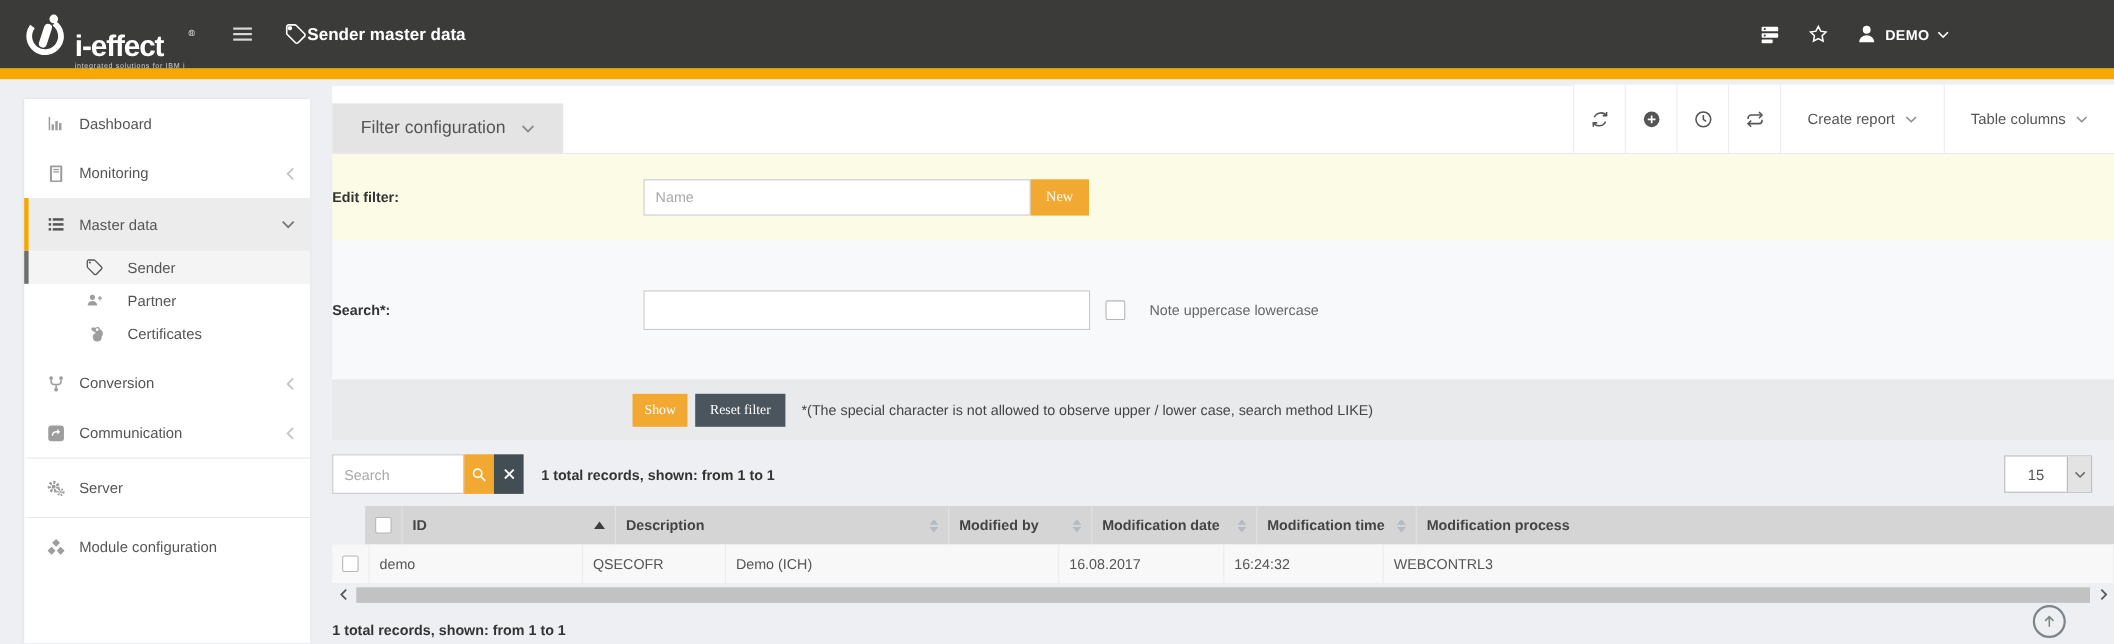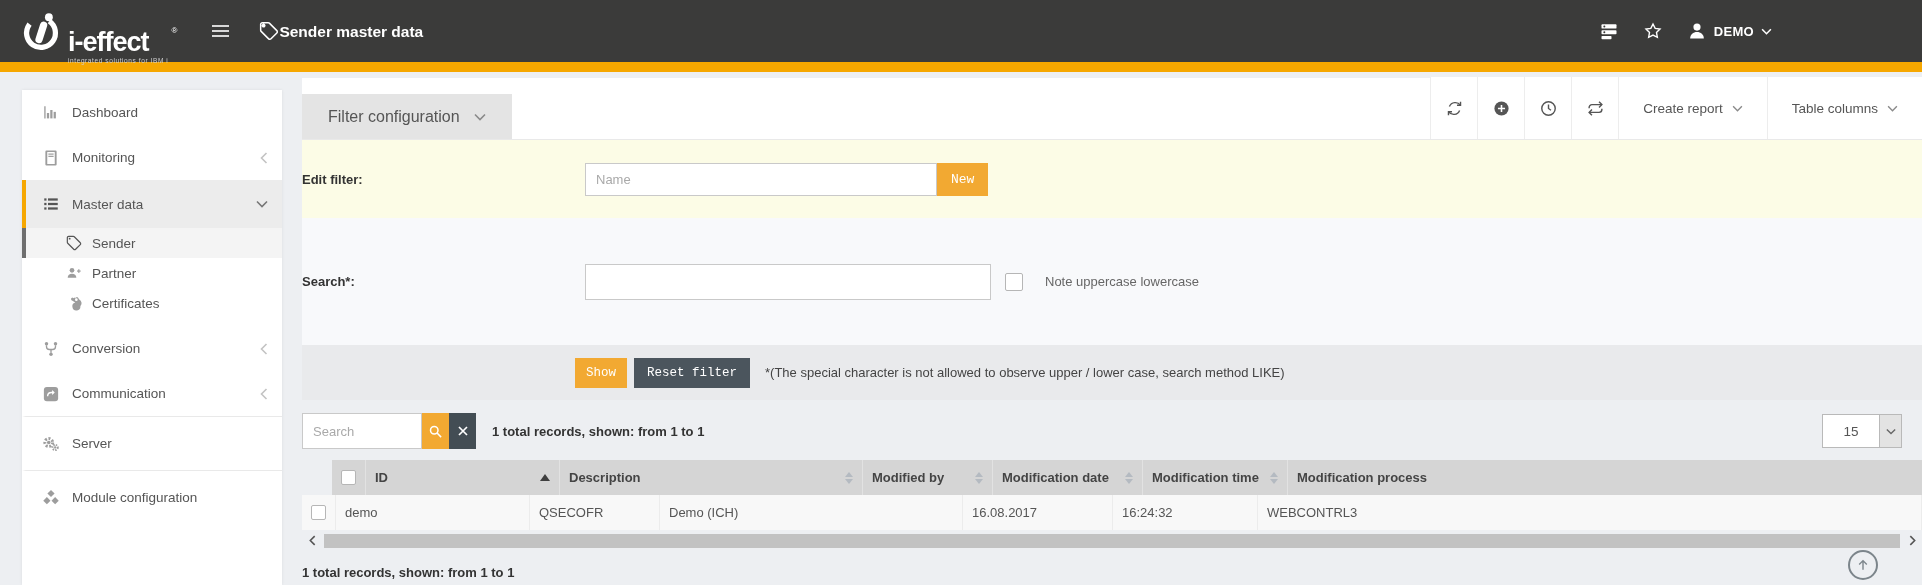--- a/index.html
+++ b/index.html
@@ -30,21 +30,21 @@
   
   .sidebar { position:absolute; left:22px; top:90px; width:260px; bottom:0; background:#fff;
              box-shadow:0 0 3px rgba(0,0,0,.08); }
   .nav-item { display:flex; align-items:center; height:45px; padding-left:16px; padding-right:14px;
               border-left:4px solid transparent; color:#555; font-size:13.5px; cursor:pointer; }
   .nav-item .nico { width:18px; height:18px; color:#9d9d9d; margin-right:12px; flex:none; }
   .nav-item .chev { margin-left:auto; color:#c3c3c3; }
   .nav-item.active-parent { background:#ececec; border-left-color:#f6a700; height:48px; }
   .nav-item.active-parent .nico { color:#555; }
   .nav-item.active-parent .chev { color:#777; }
-  .nav-sub { height:30px; padding-left:40px; }
+  .nav-sub { height:30px; padding-left:52px;gap:12px; }
   .nav-sub .nico { width:16px; height:16px; margin-right:10px; }
   .nav-sub.active { background:#f4f4f4; border-left-color:#6e6e6e; }
   .nav-sub.active .nico { color:#555; }
   .gap-top { margin-top:8px; }
   .sep-top { border-top:1px solid #e9e9e9; height:54px; }
 
   
   .main { position:absolute; left:302px; top:78px; right:0; }
   .row-toolbar { height:62px; background:#fff; display:flex; justify-content:space-between;
                  align-items:flex-end; border-bottom:1px solid #e9e9e9; }
@@ -58,21 +58,21 @@
                  border-left:1px solid #ededed; background:#fff; cursor:pointer; border-top:none; border-bottom:none; border-right:none;
                  font-family:inherit; }
 
   .row-editfilter { height:78px; background:#fcfce6; display:flex; align-items:center; }
   .form-label { width:283px; padding-right:36px; text-align:left; font-weight:bold; color:#333; flex:none; }
   .input-group { display:flex; }
   .txt-input { height:33px; border:1px solid #c9c9c9; background:#fff; padding:0 10px; font-size:13px;
                color:#555; font-family:inherit; outline:none; }
   .txt-input::placeholder { color:#a9a9a9; }
   .name-input { width:352px; }
-  .btn { border:none; font-family:Liberation Mono, monospace; font-size:12.5px; color:#fff; cursor:pointer; }
+  .btn { border:none; font-family:Liberation Serif, serif; font-size:12.5px; color:#fff; cursor:pointer; }
   .btn-new { height:33px; padding:0 14px; background:#f2a932; font-size:13px; }
 
   .row-searchfield { height:127px; background:#f8f9fb; display:flex; align-items:center; }
   .search-input { width:406px; height:36px; }
   .cb { width:15px; height:15px; background:#fff; border:1px solid #b6b6b6; border-radius:2px; flex:none; cursor:pointer; }
   .cb-lg { width:18px; height:18px; margin-left:14px; }
   .cb-label { margin-left:22px; color:#666; font-size:13px; }
 
   .row-actions { height:55px; background:#e9eaec; display:flex; align-items:center; }
   .actions-indent { width:273px; flex:none; }

